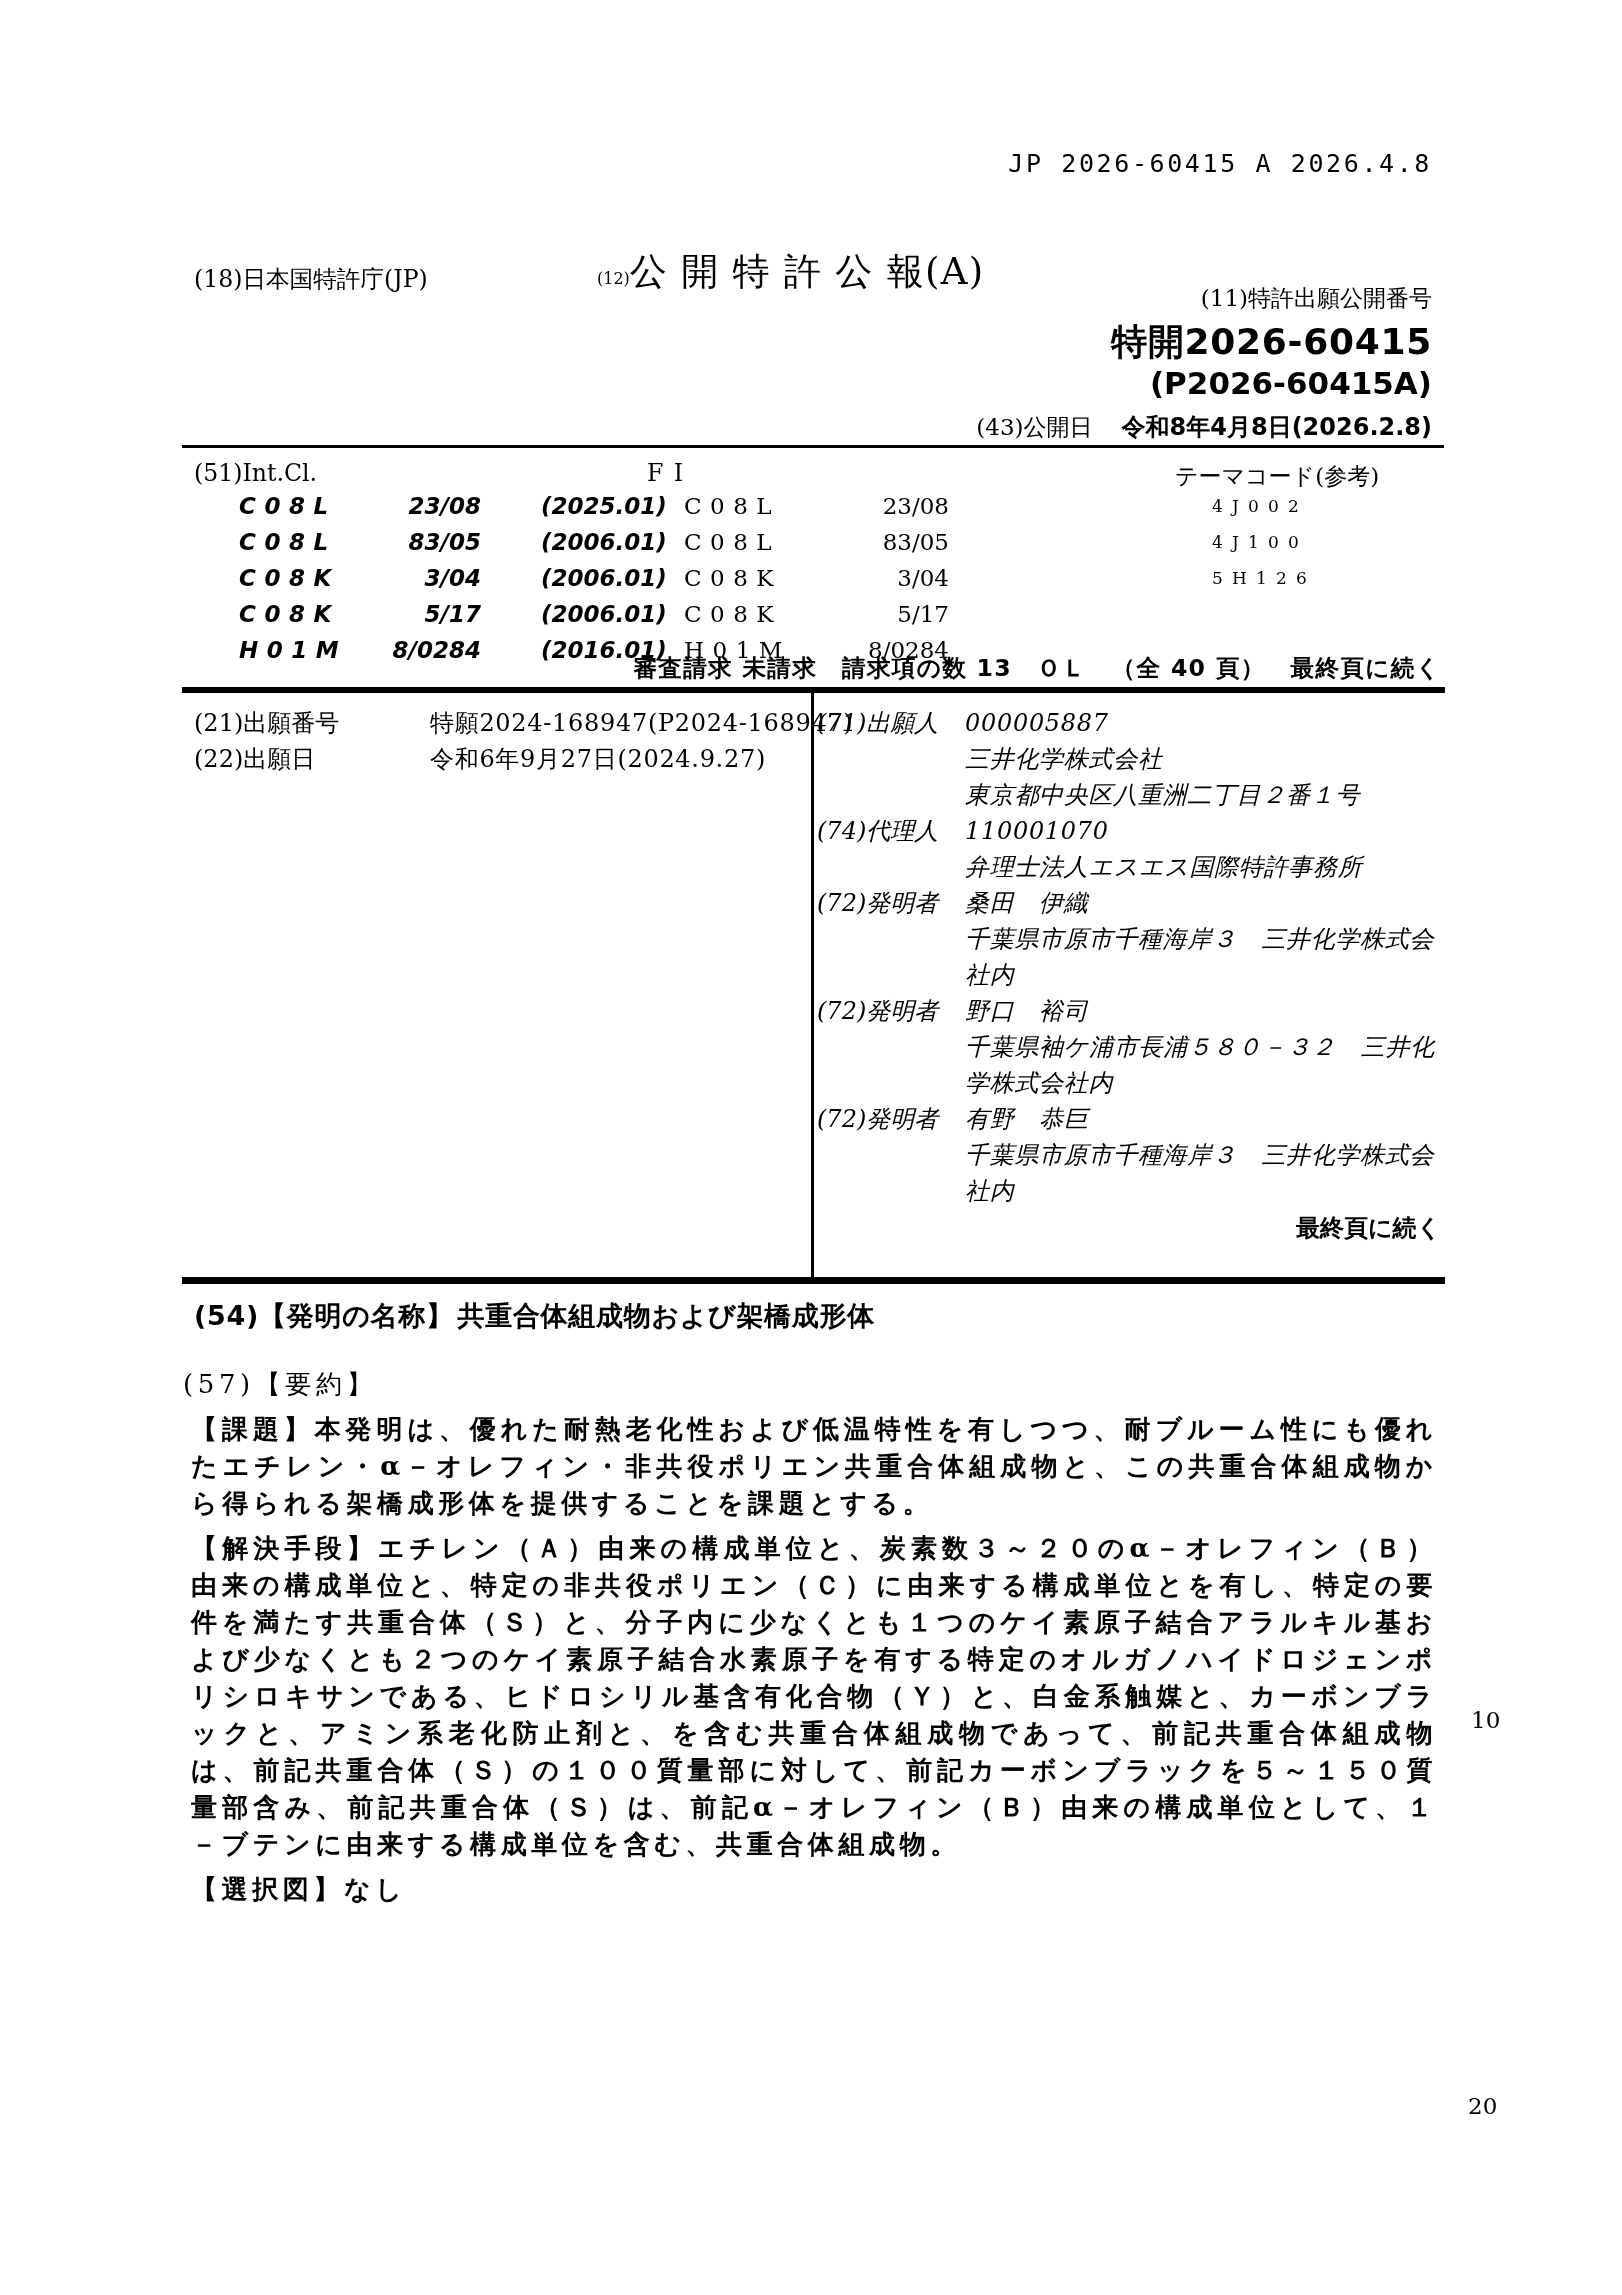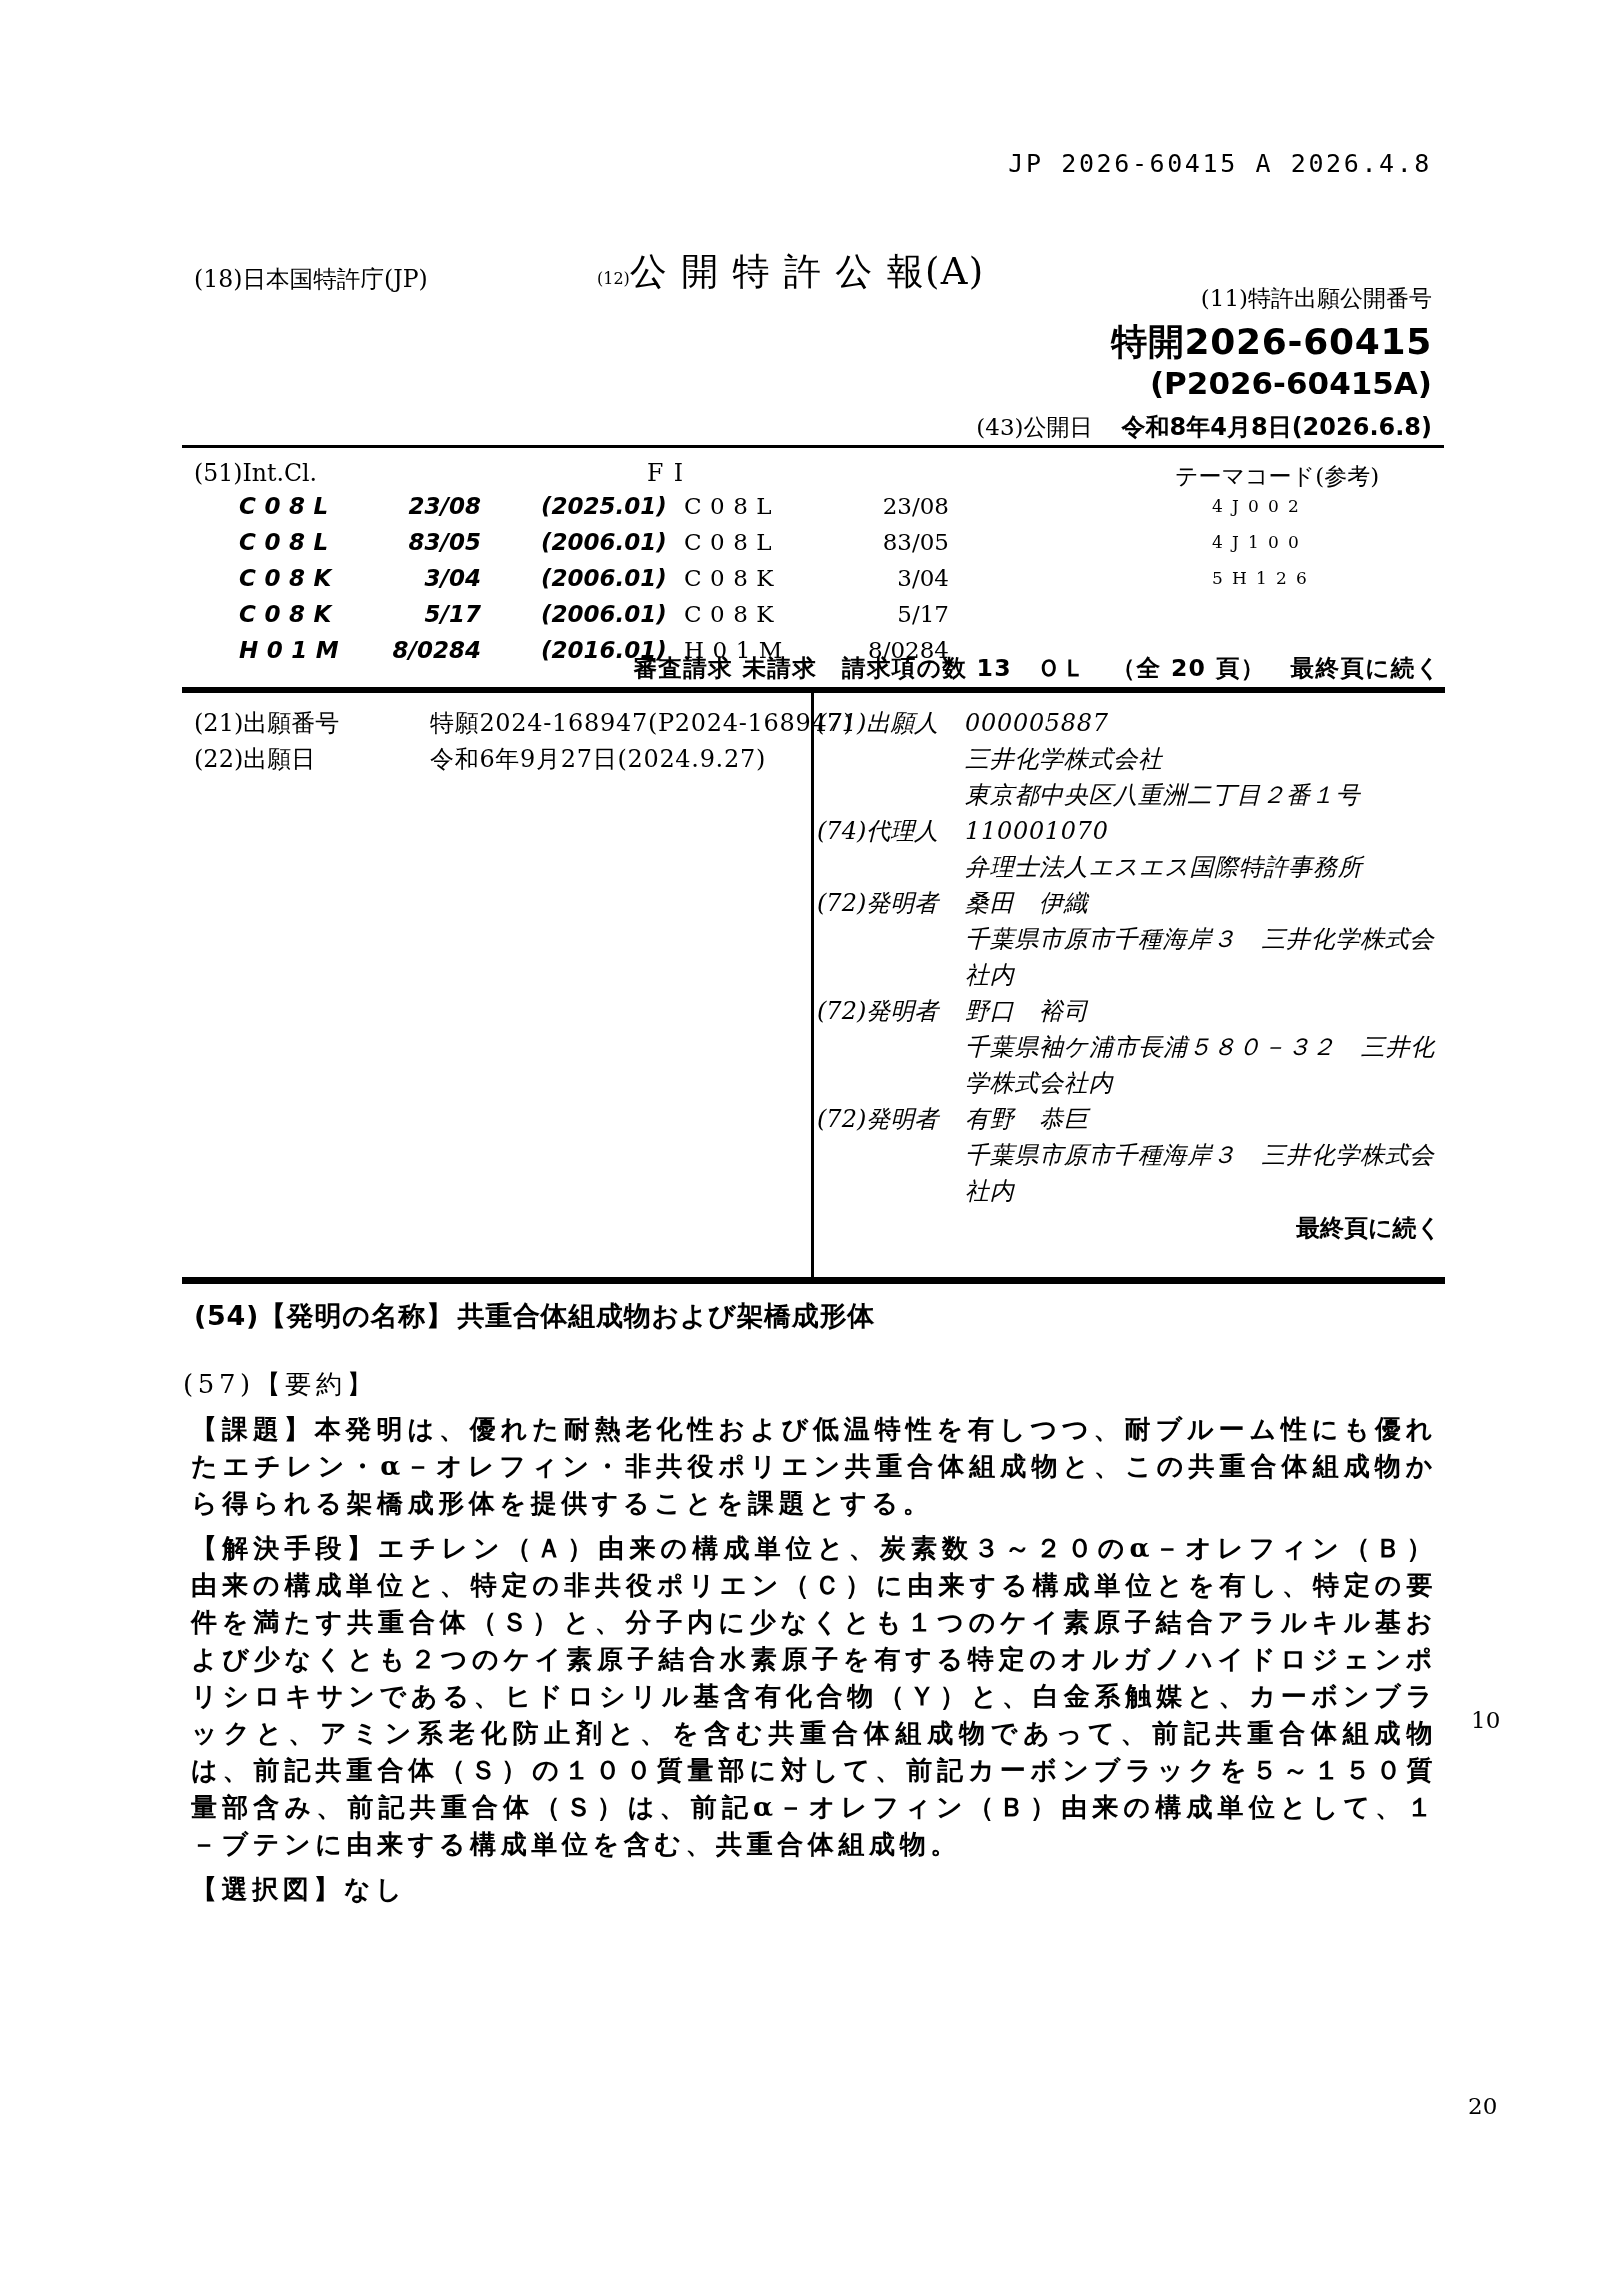--- a/index.html
+++ b/index.html
@@ -78,21 +78,21 @@
 
 <div class="abs mono" id="doc-id">JP 2026-60415 A 2026.4.8</div>
 
 <div class="abs" id="office">(18)日本国特許庁(JP)</div>
 <div class="abs" id="kind"><span class="prefix">(12)</span><span>公 開 特 許 公 報(A)</span></div>
 <div class="abs" id="pubno-label">(11)特許出願公開番号</div>
 <div class="abs sans b" id="pubno">特開2026-60415</div>
 <div class="abs sans b" id="pubno-paren">(P2026-60415A)</div>
 <div class="abs" id="pubdate">
   <span>(43)公開日</span>
-  <span class="sans b val">令和8年4月8日(2026.6.8)</span>
+  <span class="sans b val">令和8年4月8日(2026.2.8)</span>
 </div>
 
 <div class="rule" id="rule1"></div>
 
 <div class="abs" id="intcl-label">(51)Int.Cl.</div>
 <div class="abs" id="intcl-rows">
   <div class="icrow">
       <span class="cls sans b it">C08L</span>
       <span class="sub sans b it">23/08</span>
       <span class="ver sans b it">(2025.01)</span>
@@ -143,21 +143,21 @@
     </div>
 </div>
 
 <div class="abs" id="theme-label">テーマコード(参考)</div>
 <div class="abs" id="theme-rows">
   <div class="themerow">4J002</div>
   <div class="themerow">4J100</div>
   <div class="themerow">5H126</div>
 </div>
 
-<div class="abs sans" id="request">審査請求 未請求　請求項の数 13　ＯＬ　（全 20 頁）　最終頁に続く</div>
+<div class="abs sans" id="request">審査請求 未請求　請求項の数 13　ＯＬ　（全 40 頁）　最終頁に続く</div>
 
 <div class="rule" id="rule2"></div>
 <div class="rule" id="vline"></div>
 <div class="rule" id="rule3"></div>
 
 <div class="abs" id="bleft">
   <div class="blrow">
       <span class="lbl">(21)出願番号</span>
       <span class="val">特願2024-168947(P2024-168947)</span>
     </div>

